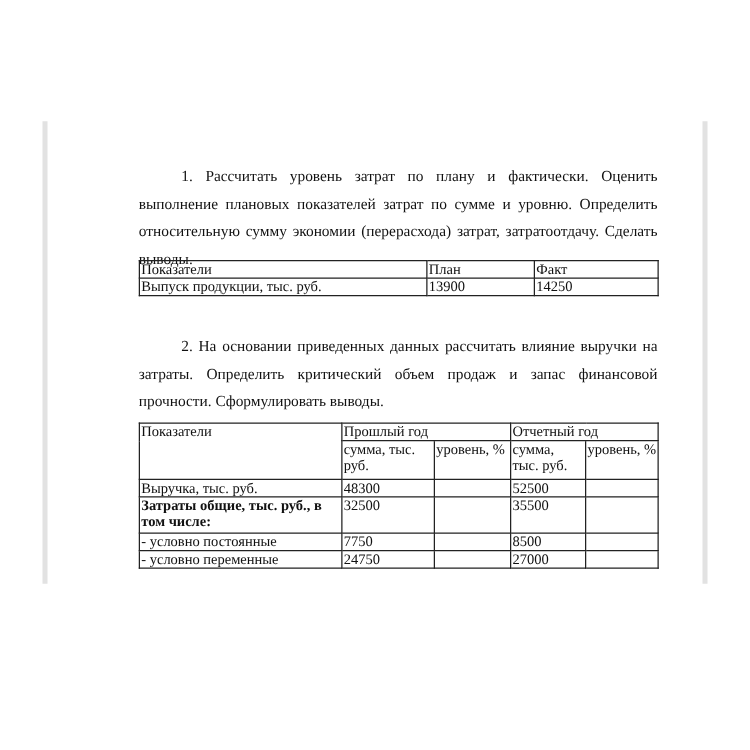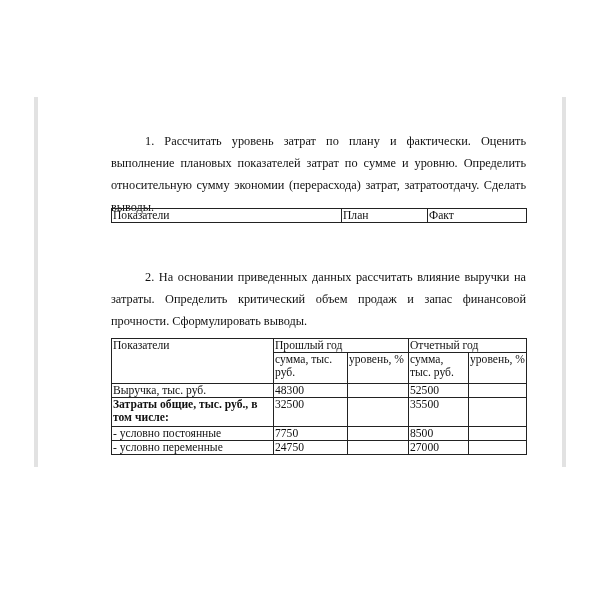--- a/index.html
+++ b/index.html
@@ -47,20 +47,25 @@
   <colgroup>
       <col style="width:230px">
       <col style="width:86px">
       <col style="width:99px">
     </colgroup>
   <tbody>
       <tr>
     <td>Показатели</td>
     <td>План</td>
     <td>Факт</td>
+  </tr>
+  <tr>
+    <td>Выпуск продукции, тыс. руб.</td>
+    <td>13900</td>
+    <td>14250</td>
   </tr>
 </tbody>
   </table>
 
 <p class="para p2"><span class="indent"></span><span>2. На основании приведенных данных рассчитать влияние выручки на затраты. Определить критический объем продаж и запас финансовой прочности. Сформулировать выводы.</span></p>
 
 <table class="t2">
   <colgroup>
       <col style="width:162px">
       <col style="width:74px">

